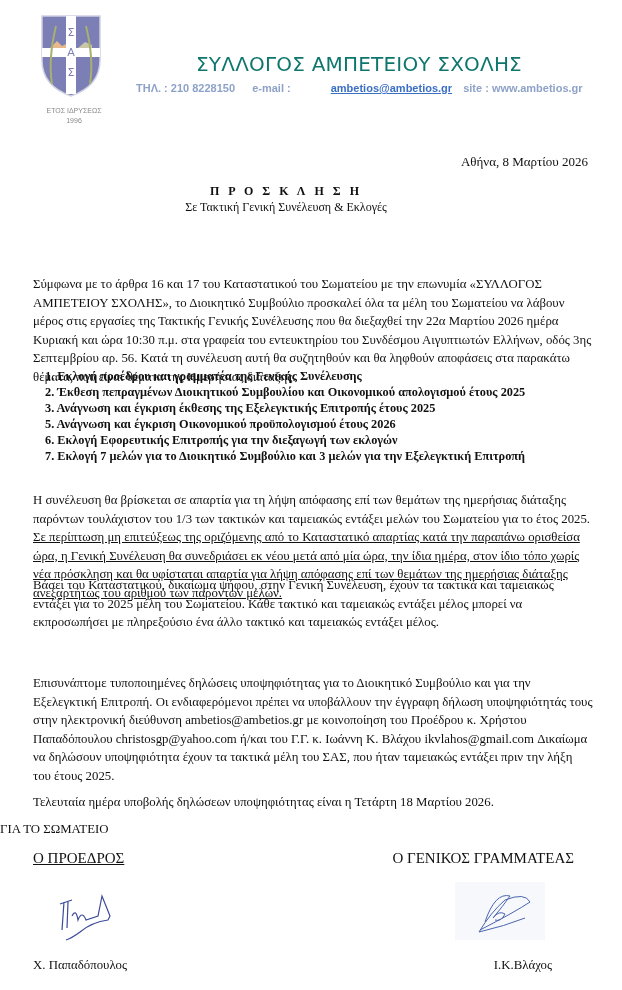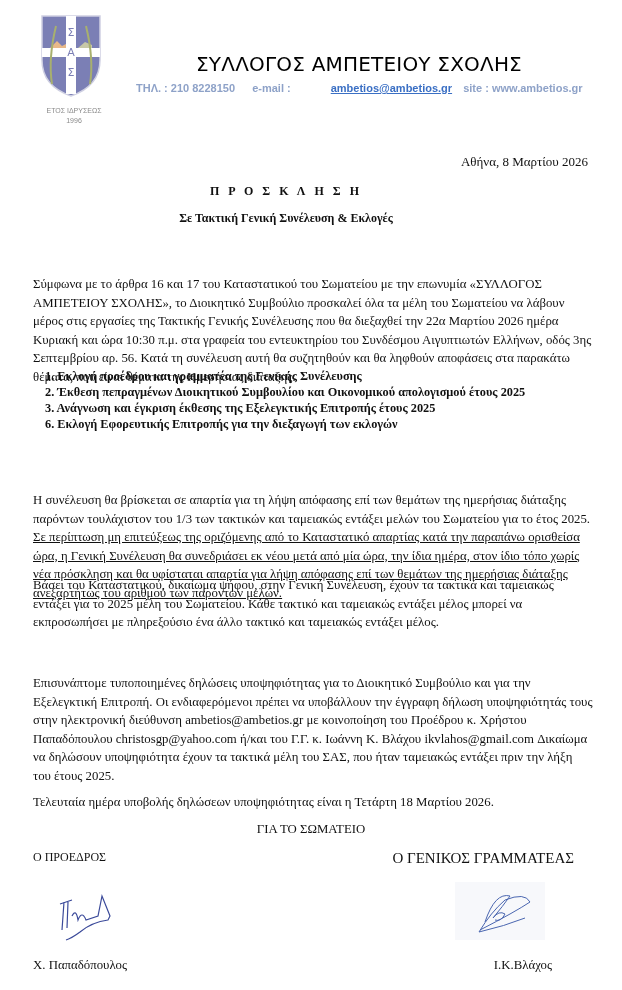--- a/index.html
+++ b/index.html
@@ -2,42 +2,42 @@
 <html><head>
   <meta charset="utf-8">
   <style>
     html, body { margin: 0; padding: 0; background: #ffffff; }
     body { width: 622px; height: 990px; position: relative; overflow: hidden;
            font-family: "Liberation Serif", "DejaVu Serif", serif; color: #111; }
     .logo { position: absolute; left: 40px; top: 14px; width: 62px; height: 84px; }
     .est { position: absolute; left: 34px; top: 106px; width: 80px; text-align: center;
            font-family: "Liberation Sans", "DejaVu Sans", sans-serif; font-size: 7px; color: #8a8a8a; line-height: 10px; }
     .org-title { position: absolute; left: 196px; top: 52px; font-family: "DejaVu Sans", "Liberation Sans", sans-serif;
-                 font-size: 20px; color: #000000; letter-spacing: 0.2px; white-space: nowrap; }
+                 font-size: 20px; color: #0f766e; letter-spacing: 0.2px; white-space: nowrap; }
     .contact { position: absolute; left: 136px; top: 82px; font-family: "Liberation Sans", "DejaVu Sans", sans-serif;
                font-size: 11px; font-weight: bold; color: #8ea2c8; white-space: nowrap; }
     .contact a { color: #3a6fc4; text-decoration: underline; padding-left: 37px; }
     .contact .gap { display: inline-block; width: 14px; }
     .date { position: absolute; right: 34px; top: 154px; font-size: 13px; }
     .heading { position: absolute; left: 0; width: 572px; text-align: center; top: 184px;
                font-size: 12px; font-weight: bold; letter-spacing: 3px; }
-    .subheading { position: absolute; left: 0; width: 572px; text-align: center; top: 211px;
-                  font-size: 12px; font-weight: bold; }
+    .subheading { position: absolute; left: 0; width: 572px; text-align: center; top: 200px;
+                  font-size: 12px; font-weight: normal; }
     .para { position: absolute; left: 33px; width: 560px; font-size: 12.8px; line-height: 18.5px; }
     .p1 { top: 237px; margin-top: 38px; }
     .agenda { position: absolute; left: 33px; width: 570px; top: 356px; font-size: 12.3px; font-weight: bold;
               line-height: 16px; margin: 12px; padding: 0; list-style: none; }
     .agenda li { margin: 0; }
     .p2 { top: 491px; }
     .p2 u { text-decoration: underline; }
     .p3 { top: 576px; }
     .p4 { top: 674px; }
     .p5 { top: 793px; }
-    .for-union { position: absolute; left: 0; width: 622px; text-align: center; top: 822px; font-size: 12.8px; }
-    .role-left { position: absolute; left: 33px; top: 850px; font-size: 12px; }
+    .for-union { position: absolute; left: 0; width: 622px; top: 822px; font-size: 12.8px; }
+    .role-left { position: absolute; left: 33px; top: 850px; font-size: 15px; text-decoration: underline; }
     .role-right { position: absolute; right: 48px; top: 850px; font-size: 15px; }
     .sig-left { position: absolute; left: 52px; top: 890px; width: 70px; height: 55px; }
     .sig-right { position: absolute; left: 455px; top: 882px; width: 90px; height: 58px; background: #f7f8fb; }
     .name-left { position: absolute; left: 33px; top: 958px; font-size: 12.8px; }
     .name-right { position: absolute; right: 70px; top: 958px; font-size: 12.8px; }
   </style>
 </head>
 <body>
 
 <svg class="logo" viewBox="0 0 62 84">
@@ -68,21 +68,23 @@
 <div class="date">Αθήνα, 8 Μαρτίου 2026</div>
 <div class="heading">Π Ρ Ο Σ Κ Λ Η Σ Η</div>
 <div class="subheading">Σε Τακτική Γενική Συνέλευση &amp; Εκλογές</div>
 
 <div class="para p1">Σύμφωνα με το άρθρα 16 και 17 του Καταστατικού του Σωματείου με την επωνυμία «ΣΥΛΛΟΓΟΣ ΑΜΠΕΤΕΙΟΥ ΣΧΟΛΗΣ», το Διοικητικό Συμβούλιο προσκαλεί όλα τα μέλη του Σωματείου να λάβουν μέρος στις εργασίες της Τακτικής Γενικής Συνέλευσης που θα διεξαχθεί την 22α Μαρτίου 2026 ημέρα Κυριακή και ώρα 10:30 π.μ. στα γραφεία του εντευκτηρίου του Συνδέσμου Αιγυπτιωτών Ελλήνων, οδός 3ης Σεπτεμβρίου αρ. 56. Κατά τη συνέλευση αυτή θα συζητηθούν και θα ληφθούν αποφάσεις στα παρακάτω θέματα, που είναι θέματα της Ημερήσιας διάταξης:</div>
 
 <ul class="agenda">
   <li>1. Εκλογή προέδρου και γραμματέα της Γενικής Συνέλευσης</li>
   <li>2. Έκθεση πεπραγμένων Διοικητικού Συμβουλίου και Οικονομικού απολογισμού έτους 2025</li>
   <li>3. Ανάγνωση και έγκριση έκθεσης της Εξελεγκτικής Επιτροπής έτους 2025</li>
+  <li>5. Ανάγνωση και έγκριση Οικονομικού προϋπολογισμού έτους 2026</li>
   <li>6. Εκλογή Εφορευτικής Επιτροπής για την διεξαγωγή των εκλογών</li>
+  <li>7. Εκλογή 7 μελών για το Διοικητικό Συμβούλιο και 3 μελών για την Εξελεγκτική Επιτροπή</li>
 </ul>
 
 <div class="para p2"><span>Η συνέλευση θα βρίσκεται σε απαρτία για τη λήψη απόφασης επί των θεμάτων της ημερήσιας διάταξης παρόντων τουλάχιστον του 1/3 των τακτικών και ταμειακώς εντάξει μελών του Σωματείου για το έτος 2025. </span><u>Σε περίπτωση μη επιτεύξεως της οριζόμενης από το Καταστατικό απαρτίας κατά την παραπάνω ορισθείσα ώρα, η Γενική Συνέλευση θα συνεδριάσει εκ νέου μετά από μία ώρα, την ίδια ημέρα, στον ίδιο τόπο χωρίς νέα πρόσκληση και θα υφίσταται απαρτία για λήψη απόφασης επί των θεμάτων της ημερήσιας διάταξης ανεξαρτήτως του αριθμού των παρόντων μελών.</u></div>
 
 <div class="para p3">Βάσει του Καταστατικού, δικαίωμα ψήφου, στην Γενική Συνέλευση, έχουν τα τακτικά και ταμειακώς εντάξει για το 2025 μέλη του Σωματείου. Κάθε τακτικό και ταμειακώς εντάξει μέλος μπορεί να εκπροσωπήσει με πληρεξούσιο ένα άλλο τακτικό και ταμειακώς εντάξει μέλος.</div>
 <div class="para p4">Επισυνάπτομε τυποποιημένες δηλώσεις υποψηφιότητας για το Διοικητικό Συμβούλιο και για την Εξελεγκτική Επιτροπή. Οι ενδιαφερόμενοι πρέπει να υποβάλλουν την έγγραφη δήλωση υποψηφιότητάς τους στην ηλεκτρονική διεύθυνση ambetios@ambetios.gr με κοινοποίηση του Προέδρου κ. Χρήστου Παπαδόπουλου christosgp@yahoo.com ή/και του Γ.Γ. κ. Ιωάννη Κ. Βλάχου ikvlahos@gmail.com Δικαίωμα να δηλώσουν υποψηφιότητα έχουν τα τακτικά μέλη του ΣΑΣ, που ήταν ταμειακώς εντάξει πριν την λήξη του έτους 2025.</div>
 <div class="para p5">Τελευταία ημέρα υποβολής δηλώσεων υποψηφιότητας είναι η Τετάρτη 18 Μαρτίου 2026.</div>
 
 <div class="for-union">ΓΙΑ ΤΟ ΣΩΜΑΤΕΙΟ</div>
 <div class="role-left">Ο ΠΡΟΕΔΡΟΣ</div>

